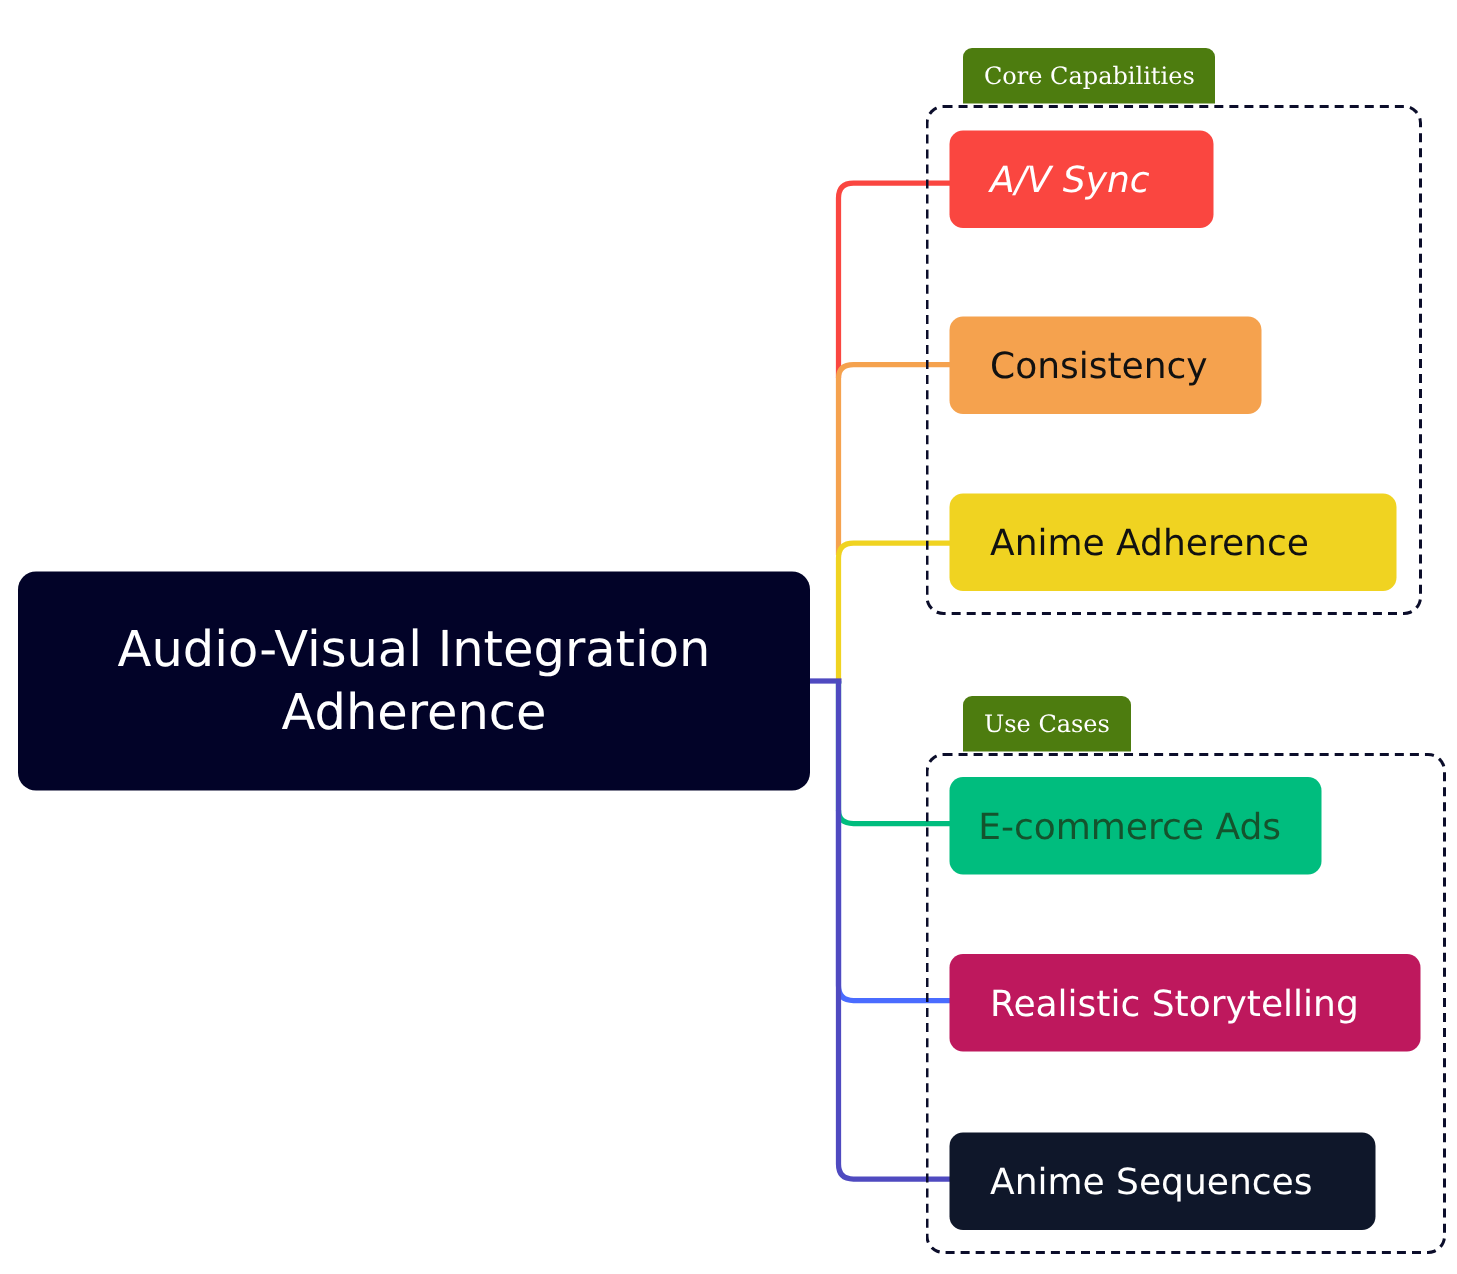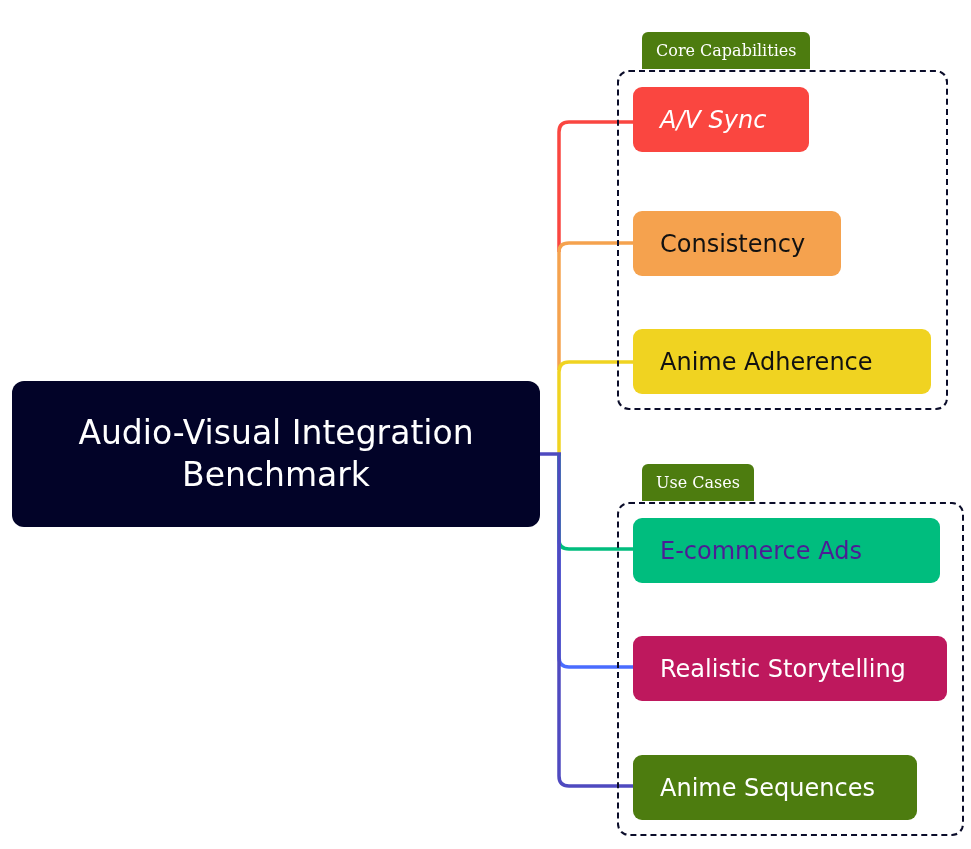--- a/index.html
+++ b/index.html
@@ -25,39 +25,39 @@
   <path d="M559 252 V132 Q559 122 569 122 H634" stroke="#fa4640" stroke-width="3.5" fill="none"></path>
   <path d="M559 370 V252 Q559 243 569 243 H634" stroke="#f5a24e" stroke-width="3.5" fill="none"></path>
   <path d="M559 454 V372 Q559 362 569 362 H634" stroke="#f0d321" stroke-width="3.5" fill="none"></path>
   <path d="M540 454 H561" stroke="#4f4ac0" stroke-width="3.5" fill="none"></path>
   <path d="M559 454 V540 Q559 549 569 549 H634" stroke="#00bd7e" stroke-width="3.5" fill="none"></path>
   <path d="M559 540 V657 Q559 667 569 667 H634" stroke="#4a6cff" stroke-width="3.5" fill="none"></path>
   <path d="M559 454 V776 Q559 786 569 786 H634" stroke="#4f4ac0" stroke-width="3.5" fill="none"></path>
 </svg>
 
 <div class="root">
-  <span>Audio-Visual Integration Benchmark</span>
+  <span>Audio-Visual Integration Adherence</span>
 </div>
 
 <div class="group-tag" style="left:642px; top:32px;">Core Capabilities</div>
 <div class="group-box" style="left:617px; top:70px; width:331px; height:340px;"></div>
 
 <div class="group-tag" style="left:642px; top:464px;">Use Cases</div>
 <div class="group-box" style="left:617px; top:502px; width:347px; height:334px;"></div>
 
 <div class="node" style="top:87px; width:176px; background:#fa4640; color:#fff;font-style:italic;">
   <span>A/V Sync</span>
 </div>
 <div class="node" style="top:211px; width:208px; background:#f5a24e; color:#111;text-align:center;">
   <span>Consistency</span>
 </div>
 <div class="node" style="top:329px; width:298px; background:#f0d321; color:#111;">
   <span>Anime Adherence</span>
 </div>
-<div class="node" style="top:518px; width:307px; background:#00bd7e; color:#4c1d95;">
+<div class="node" style="top:518px; width:248px; background:#00bd7e; color:#14532d;justify-content:flex-end;">
   <span>E-commerce Ads</span>
 </div>
 <div class="node" style="top:636px; width:314px; background:#be185d; color:#fff;">
   <span>Realistic Storytelling</span>
 </div>
-<div class="node" style="top:755px; width:284px; background:#4d7c0f; color:#fff;text-align:right;">
+<div class="node" style="top:755px; width:284px; background:#0f172a; color:#fff;text-align:right;">
   <span>Anime Sequences</span>
 </div>
 
 </body></html>

